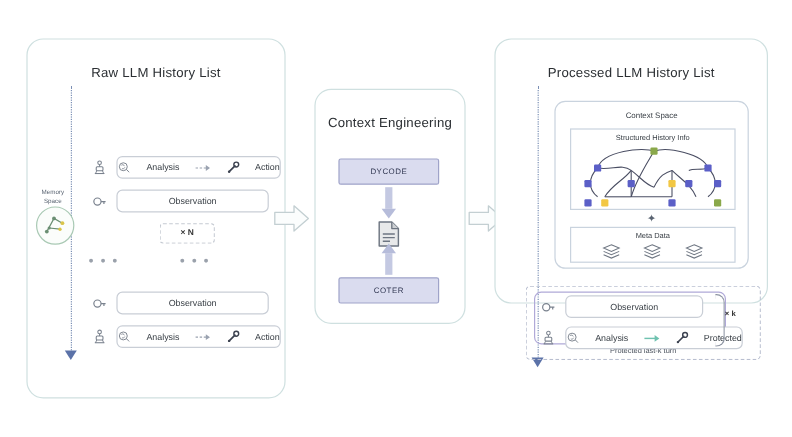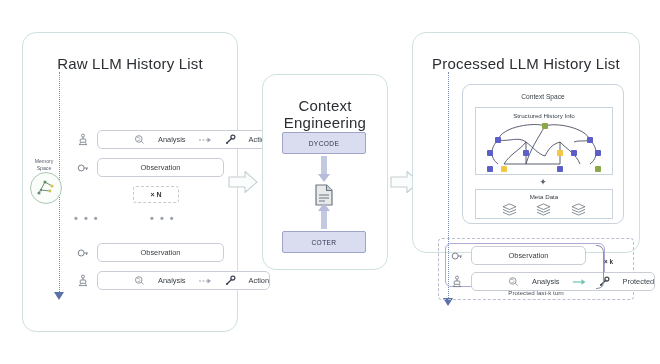--- a/index.html
+++ b/index.html
@@ -20,21 +20,21 @@
     border-radius:14px;
     box-sizing:border-box;
   }
   #panel-raw{left:22px;top:32px;width:216px;height:300px;}
   #panel-ctx{left:262px;top:74px;width:126px;height:196px;}
   #panel-proc{left:412px;top:32px;width:228px;height:221px;}
 
   .panel-title{
     position:absolute;left:0;right:0;
     text-align:center;
-    font-size:15px;
+    font-size:11px;
     color:#2b2f33;
     letter-spacing:.2px;
   }
   #panel-raw .panel-title{top:22px;}
   #panel-ctx .panel-title{top:22px;}
   #panel-proc .panel-title{top:22px;}
 
   
   .dashline{
     position:absolute;
@@ -72,21 +72,21 @@
   .pill{
     flex:1;
     height:19px;
     border:1px solid #c9ced6;
     border-radius:5px;
     background:#ffffff;
     display:flex;align-items:center;justify-content:center;
     font-size:7.4px;color:#3a4047;
     box-sizing:border-box;
   }
-  .pill-aa{gap:13px;padding-left:36px;}
+  .pill-aa{gap:13px;}
   .aa-txt{font-size:7.4px;color:#3a4047;}
 
   #row-task{left:74px;top:103px;width:150px;}
   #row-aa1{left:74px;top:130px;width:150px;}
   #row-obs1{left:74px;top:158px;width:150px;}
   #row-obs2{left:74px;top:243px;width:150px;}
   #row-aa2{left:74px;top:271px;width:150px;}
 
   #xn-box{
     position:absolute;left:133px;top:186px;width:46px;height:17px;

